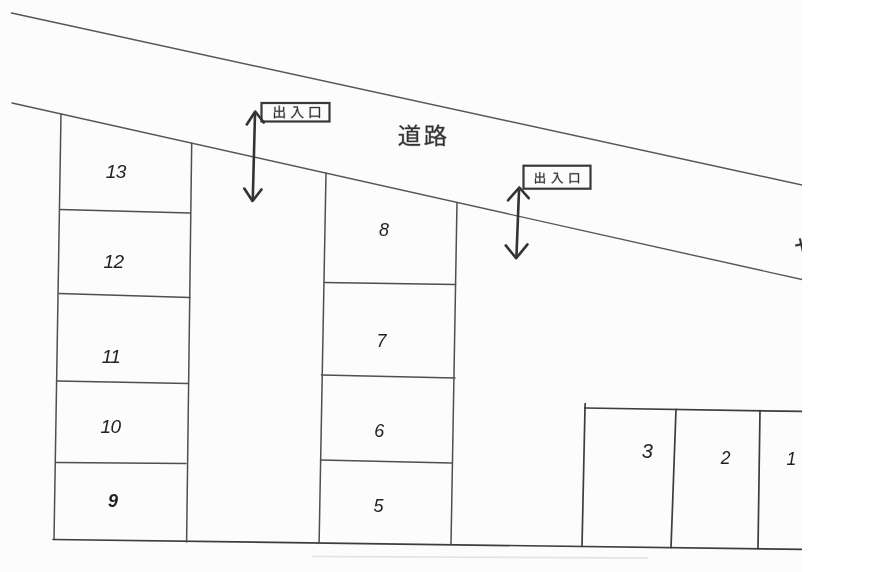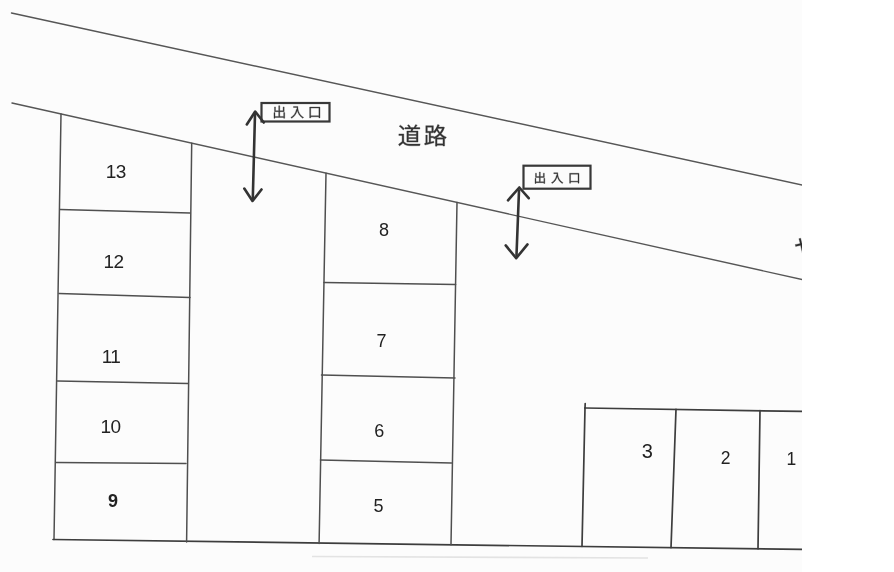--- a/index.html
+++ b/index.html
@@ -1,14 +1,14 @@
 <!DOCTYPE html>
 <html><head><meta charset="utf-8"><style>
 html,body{margin:0;padding:0;background:#fff;}
-#wrap{position:relative;width:802px;height:572px;background:#fcfcfc;overflow:hidden;}
+#wrap{position:relative;width:802px;height:572px;background:#fcfcfc;overflow:hidden;font-style:italic;}
 </style></head><body>
 <div id="wrap">
 <svg width="894" height="572" viewBox="0 0 894 572">
 <defs>
 <path id="kdo" d="M60 771C124 726 199 659 231 610L291 660C255 708 180 773 114 816ZM462 375H795V292H462ZM462 237H795V153H462ZM462 512H795V430H462ZM391 570V94H869V570H632L660 650H947V713H765C787 744 812 784 835 822L758 840C743 804 713 749 690 713H522L550 725C539 757 508 805 476 838L417 815C444 785 469 744 482 713H311V650H579C574 624 568 595 562 570ZM262 445H49V375H189V120C139 78 81 36 36 5L75 -72C129 -27 180 16 228 59C292 -20 382 -56 513 -61C624 -65 831 -63 940 -58C943 -35 956 1 965 18C846 10 622 7 513 12C397 16 309 51 262 124Z"></path>
 <path id="kro" d="M156 732H345V556H156ZM38 42 51 -31C157 -6 301 29 438 64L431 131L299 100V279H405C419 265 433 244 441 229C461 238 481 247 501 258V-78H571V-41H823V-75H894V256L926 241C937 261 958 290 973 304C882 338 806 391 743 452C807 527 858 616 891 720L844 741L830 738H636C648 766 658 794 668 823L597 841C559 720 493 606 414 532V798H89V490H231V84L153 66V396H89V52ZM571 25V218H823V25ZM797 672C771 610 736 554 695 504C653 553 620 605 596 655L605 672ZM546 283C599 316 651 355 697 402C740 358 789 317 845 283ZM650 454C583 386 504 333 424 298V346H299V490H414V522C431 510 456 489 467 477C499 509 530 548 558 592C583 547 613 500 650 454Z"></path>
 <path id="kde" d="M151 745V400H456V57H188V335H113V-80H188V-17H816V-78H893V335H816V57H534V400H853V745H775V472H534V835H456V472H226V745Z"></path>
 <path id="knyu" d="M444 583C383 300 258 98 36 -18C56 -32 91 -63 104 -78C304 39 431 223 506 482C552 292 659 72 906 -77C919 -58 949 -27 967 -13C572 221 549 601 549 779H228V703H475C477 665 481 622 488 575Z"></path>
 <path id="kkuchi" d="M127 735V-55H205V30H796V-51H876V735ZM205 107V660H796V107Z"></path>
 <path id="kya" d="M916 631 860 671C848 665 830 660 815 657C776 648 566 608 394 575L355 717C346 748 340 773 338 794L246 772C255 756 263 734 274 697L312 560L164 532C128 527 99 523 64 520L86 435C118 442 217 463 332 486L454 38C462 11 468 -22 472 -44L565 -22C557 1 545 35 539 56C522 112 464 323 415 503L797 578C760 514 664 391 582 326L663 287C745 368 869 532 916 631Z"></path>

